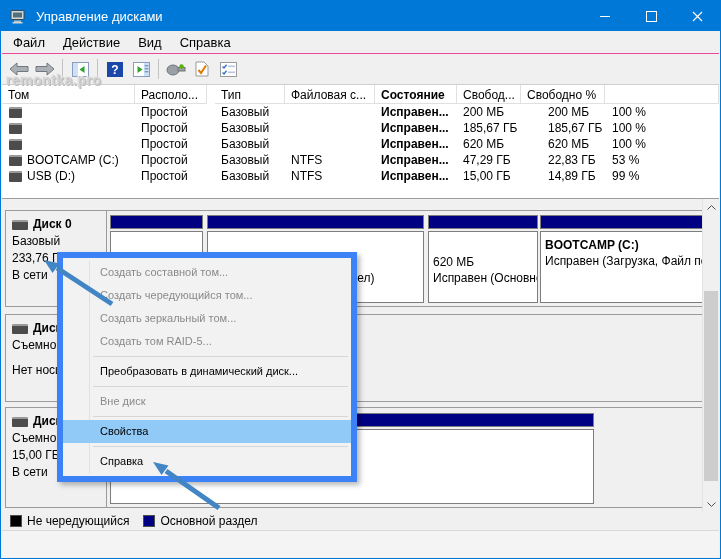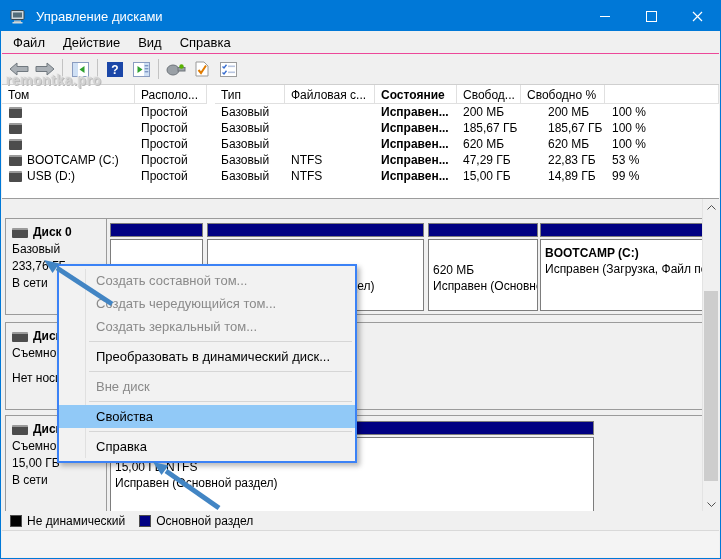--- a/index.html
+++ b/index.html
@@ -38,21 +38,21 @@
     padding:3px 4px 0 6px;white-space:nowrap;overflow:hidden;}
   .vl-row{display:flex;height:16px;align-items:center;}
   .vl-row .cell{box-sizing:border-box;padding:0 4px 0 6px;white-space:nowrap;overflow:hidden;}
   .c1{width:133px;}.c2{width:72px;}.c3{width:70px;margin-left:8px;}.c4{width:90px;}.c5{width:82px;font-weight:bold;}
   .c6{width:85px;}.c7{width:64px;}.c8{width:84px;}.c9{flex:1;}
   .vl-row .c1{display:flex;align-items:center;gap:5px;padding-left:7px;}
   .vol-icon{display:inline-block;width:13px;height:9px;background:#4c4c4c;border-top:2px solid #9a9a9a;
     border-radius:1px;flex:0 0 auto;}
 
   
-  .graphic{position:absolute;top:212px;left:1px;right:1px;height:314px;background:#f0f0f0;}
+  .graphic{position:absolute;top:204px;left:1px;right:1px;height:314px;background:#f0f0f0;}
   .disk-row{position:absolute;left:3px;width:699px;border:1px solid #9b9b9b;background:#f0f0f0;box-sizing:border-box;}
   .row0{top:5px;height:97px;}
   .row1{top:109px;height:88px;}
   .row2{top:202px;height:101px;}
   .disk-panel{position:absolute;left:0;top:0;bottom:0;width:101px;background:#f0f0f0;
     border-right:1px solid #9b9b9b;box-sizing:border-box;padding:5px 6px;font-size:12px;line-height:17px;}
   .disk-title{font-weight:bold;display:flex;align-items:center;gap:5px;}
   .disk-icon{display:inline-block;width:16px;height:8px;background:#4c4c4c;border-top:2px solid #9a9a9a;border-radius:1px;}
   .spacer{height:8px;}
 
@@ -79,23 +79,23 @@
 
   
   .legend{position:absolute;left:1px;right:1px;bottom:27px;height:20px;background:#f0f0f0;
     display:flex;align-items:center;font-size:12px;color:#000;padding-left:8px;}
   .sq{width:12px;height:12px;border:1px solid #4d4d4d;margin-right:5px;box-sizing:border-box;}
   .sq-black{background:#000000;}
   .sq-navy{background:#000082;margin-left:14px;}
   .statusbar{position:absolute;left:1px;right:1px;bottom:1px;height:26px;background:#f4f4f4;border-top:1px solid #d9d9d9;}
 
   
-  .context-menu{position:absolute;left:56px;top:263px;width:300px;background:#f2f2f2;
-    border:2px solid #3b82f6;box-shadow:3px 3px 5px rgba(0,0,0,.28);z-index:10;padding:3px 0;
-    font-size:13px;color:#000;box-sizing:border-box;}
+  .context-menu{position:absolute;left:56px;top:251px;width:300px;background:#f2f2f2;
+    border:6px solid #3b82f6;box-shadow:3px 3px 5px rgba(0,0,0,.28);z-index:10;padding:3px 0;
+    font-size:11px;color:#000;box-sizing:border-box;}
   .context-menu::before{content:"";position:absolute;left:26px;top:3px;bottom:3px;width:1px;background:#e0e0e0;}
   .cm-item{height:23px;line-height:23px;padding-left:37px;white-space:nowrap;overflow:hidden;position:relative;}
   .cm-item.disabled{color:#8a8a8a;}
   .cm-item.highlight{background:#91c9f7;}
   .cm-sep{height:1px;background:#d6d6d6;margin:3px 3px 3px 30px;}
 
   .arrows{position:absolute;left:0;top:0;z-index:20;pointer-events:none;}
 </style>
 </head>
 <body>
@@ -360,30 +360,31 @@
     <div class="sb-thumb"></div>
     <div class="sb-arrow sb-down">
       <svg width="9" height="5">
           <path d="M0.5 0.5 L4.5 4.5 L8.5 0.5" stroke="#505050" fill="none"></path>
         </svg>
     </div>
   </div>
 
   <div class="legend">
     <span class="sq sq-black"></span>
-    <span>Не динамический</span>
+    <span>Не чередующийся</span>
     <span class="sq sq-navy"></span>
     <span>Основной раздел</span>
   </div>
   <div class="statusbar"></div>
 
   <div class="context-menu">
     <div class="cm-item disabled">Создать составной том...</div>
     <div class="cm-item disabled">Создать чередующийся том...</div>
     <div class="cm-item disabled">Создать зеркальный том...</div>
+    <div class="cm-item disabled">Создать том RAID-5...</div>
     <div class="cm-sep"></div>
     <div class="cm-item">Преобразовать в динамический диск...</div>
     <div class="cm-sep"></div>
     <div class="cm-item disabled">Вне диск</div>
     <div class="cm-sep"></div>
     <div class="cm-item highlight">Свойства</div>
     <div class="cm-sep"></div>
     <div class="cm-item">Справка</div>
   </div>
 

